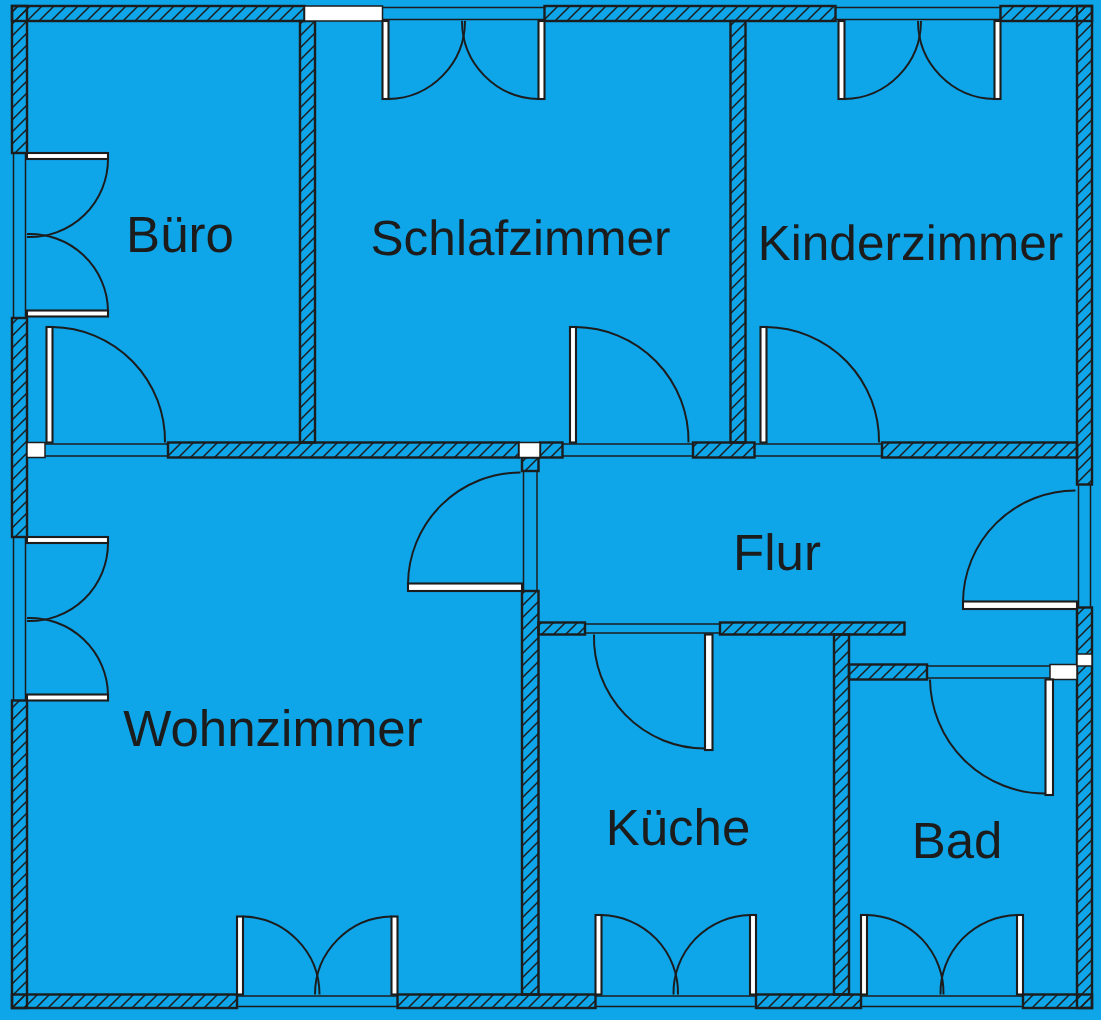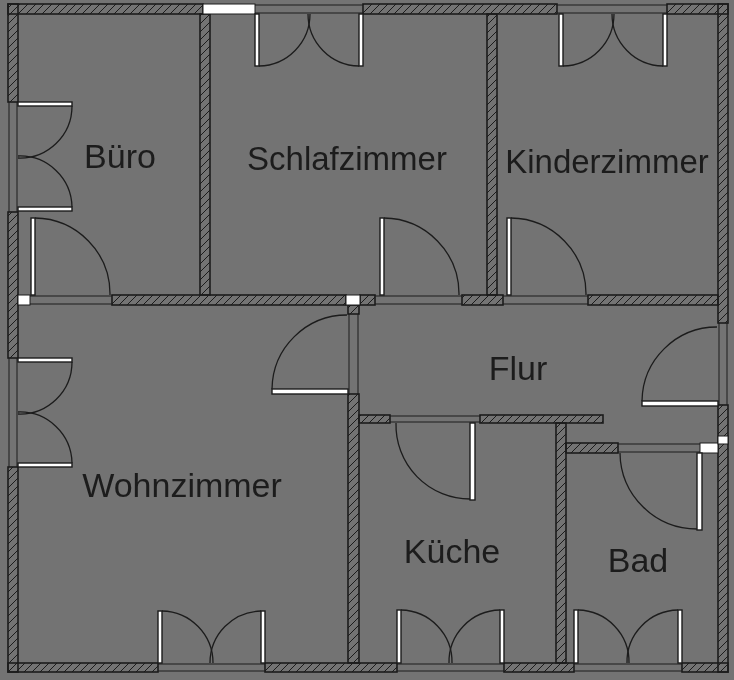--- a/index.html
+++ b/index.html
@@ -1,16 +1,16 @@
 <!DOCTYPE html>
 <html><head>
 <meta charset="utf-8">
 <style>
   html,body{margin:0;padding:0;background:#ffffff;}
-  .stage{width:734px;height:680px;background:#737373;position:relative;overflow:hidden;}
+  .stage{width:734px;height:680px;background:#0ea5e9;position:relative;overflow:hidden;}
   svg{display:block;}
   .wall{fill:url(#hatch);stroke:#1c1c1c;stroke-width:1.6;}
   .joint{fill:#ffffff;stroke:#1c1c1c;stroke-width:1;}
   .face{stroke:#1c1c1c;stroke-width:1;fill:none;}
   .leaf{fill:#ffffff;stroke:#1c1c1c;stroke-width:1.4;}
   .sash{fill:#ffffff;stroke:#1c1c1c;stroke-width:1.4;}
   .arc{fill:none;stroke:#1c1c1c;stroke-width:1.3;}
   .room-label{font-family:"Liberation Sans", sans-serif;font-size:34px;fill:#1c1c1c;text-anchor:middle;}
   .room-label.small{font-size:33px;}
 </style>

